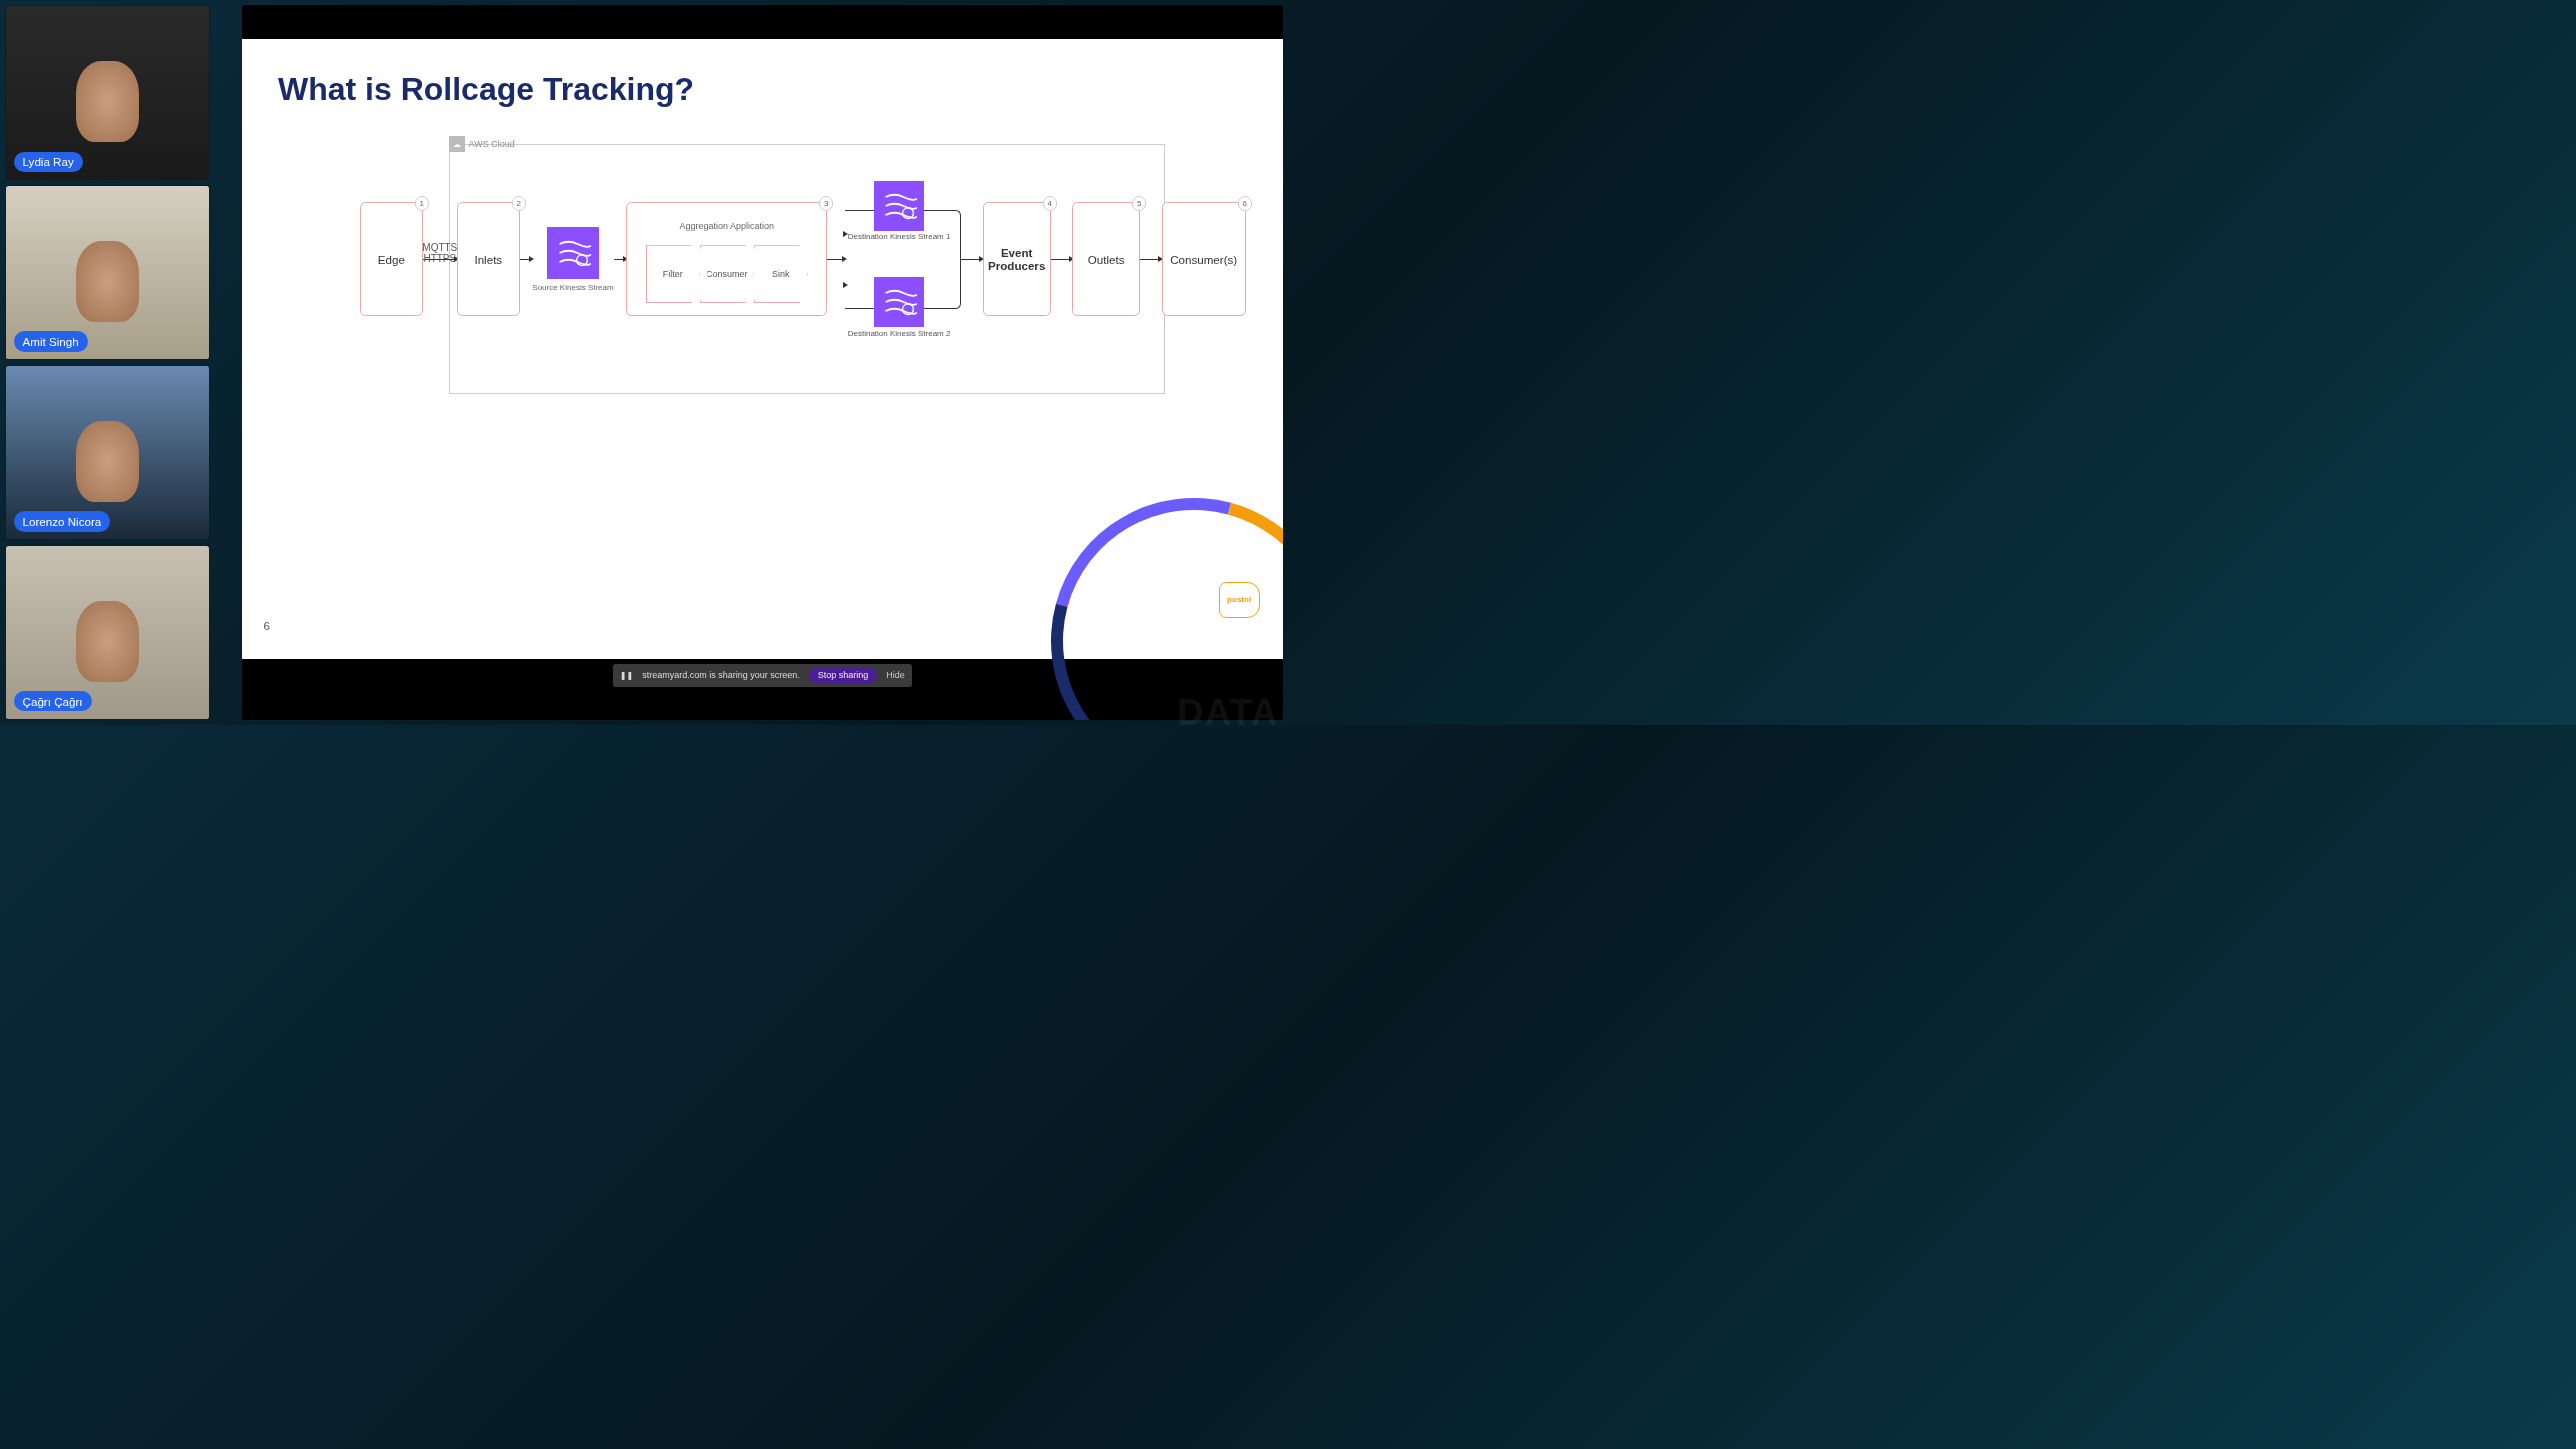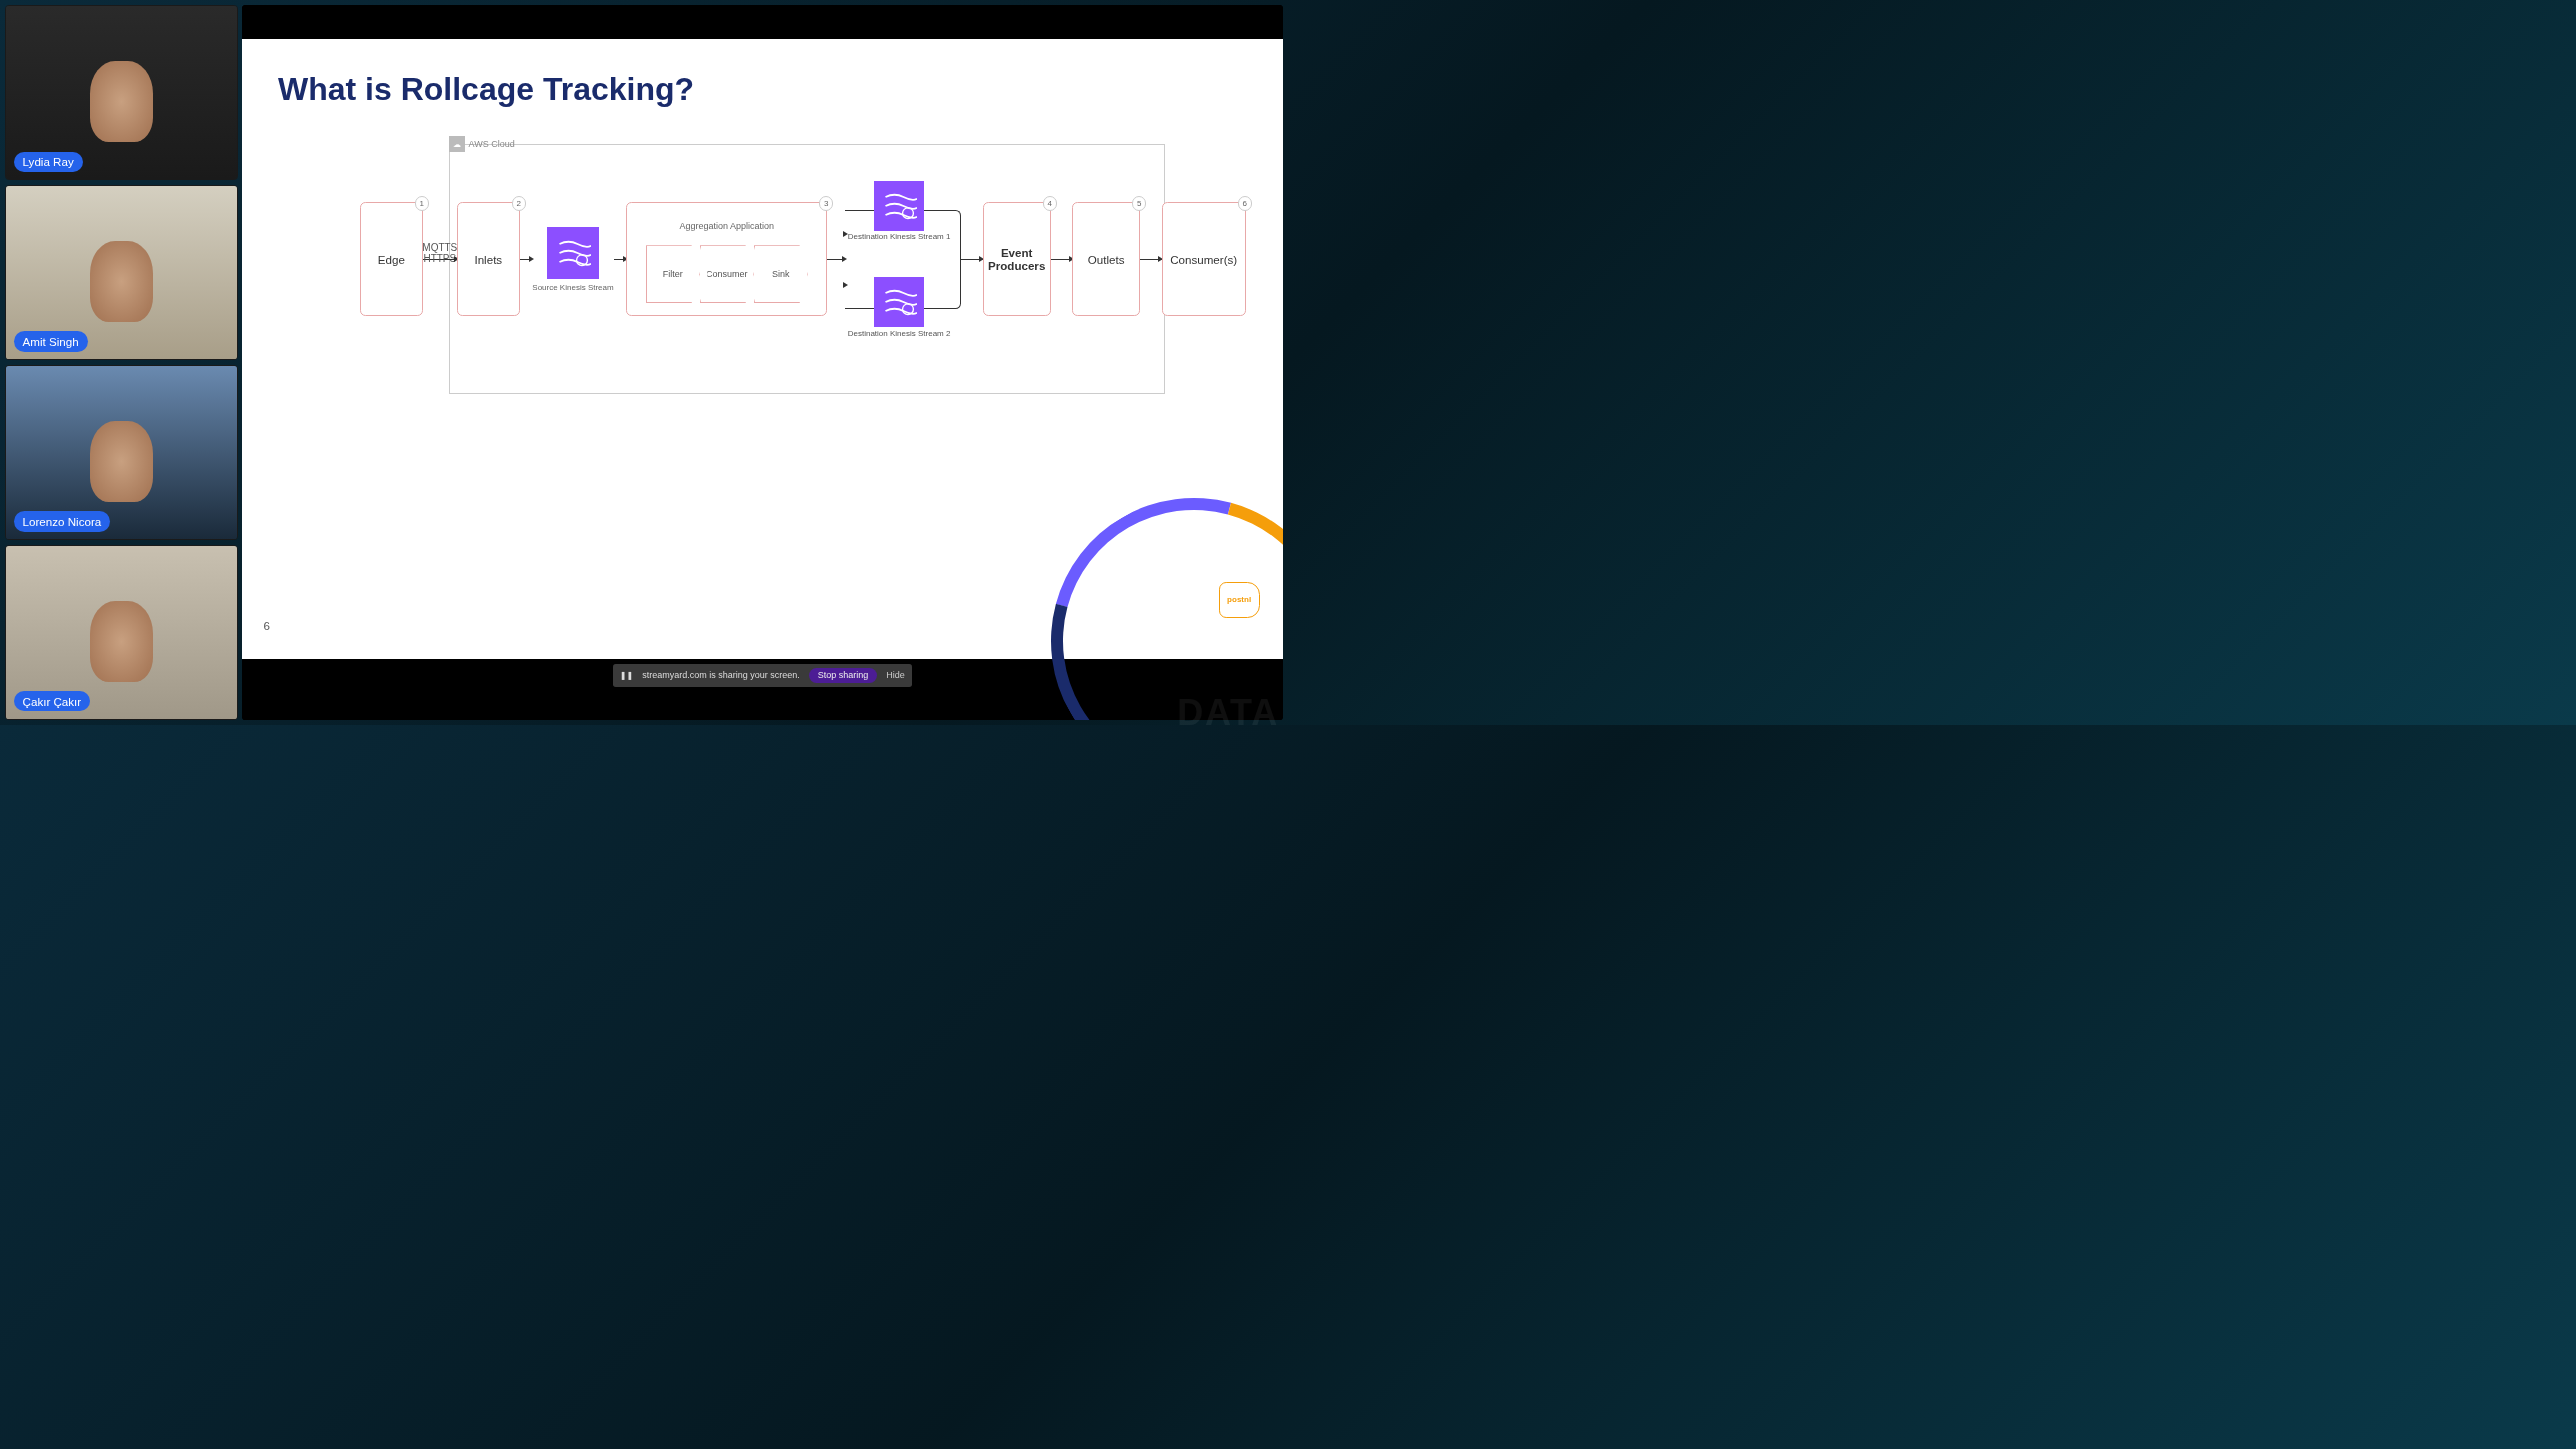--- a/index.html
+++ b/index.html
@@ -13,21 +13,21 @@
     }
     .sidebar {
       width: 242px;
       display: flex;
       flex-direction: column;
       gap: 5.4px;
       padding: 5.4px 5.4px 5.4px 5.4px;
     }
     .participant {
       position: relative;
-      width: 233px;
+      width: 205px;
       height: 176px;
       background: #737373;
       border-radius: 3.6px;
       overflow: hidden;
       border: 0.9px solid #1a1a1a;
     }
     .participant-video {
       width: 100%;
       height: 100%;
       display: flex;
@@ -392,21 +392,21 @@
   <div class="participant">
     <div class="participant-video p3">
         <div class="head"></div>
       </div>
     <div class="name-tag">Lorenzo Nicora</div>
   </div>
   <div class="participant">
     <div class="participant-video p4">
         <div class="head"></div>
       </div>
-    <div class="name-tag">Çakır Çakır</div>
+    <div class="name-tag">Çağrı Çağrı</div>
   </div>
 </div>
 
 <div class="main-content">
   <div class="presentation">
     <div class="black-bar-top"></div>
     <div class="slide">
       <h1 class="slide-title">What is Rollcage Tracking?</h1>
 
       <div class="diagram-container">

